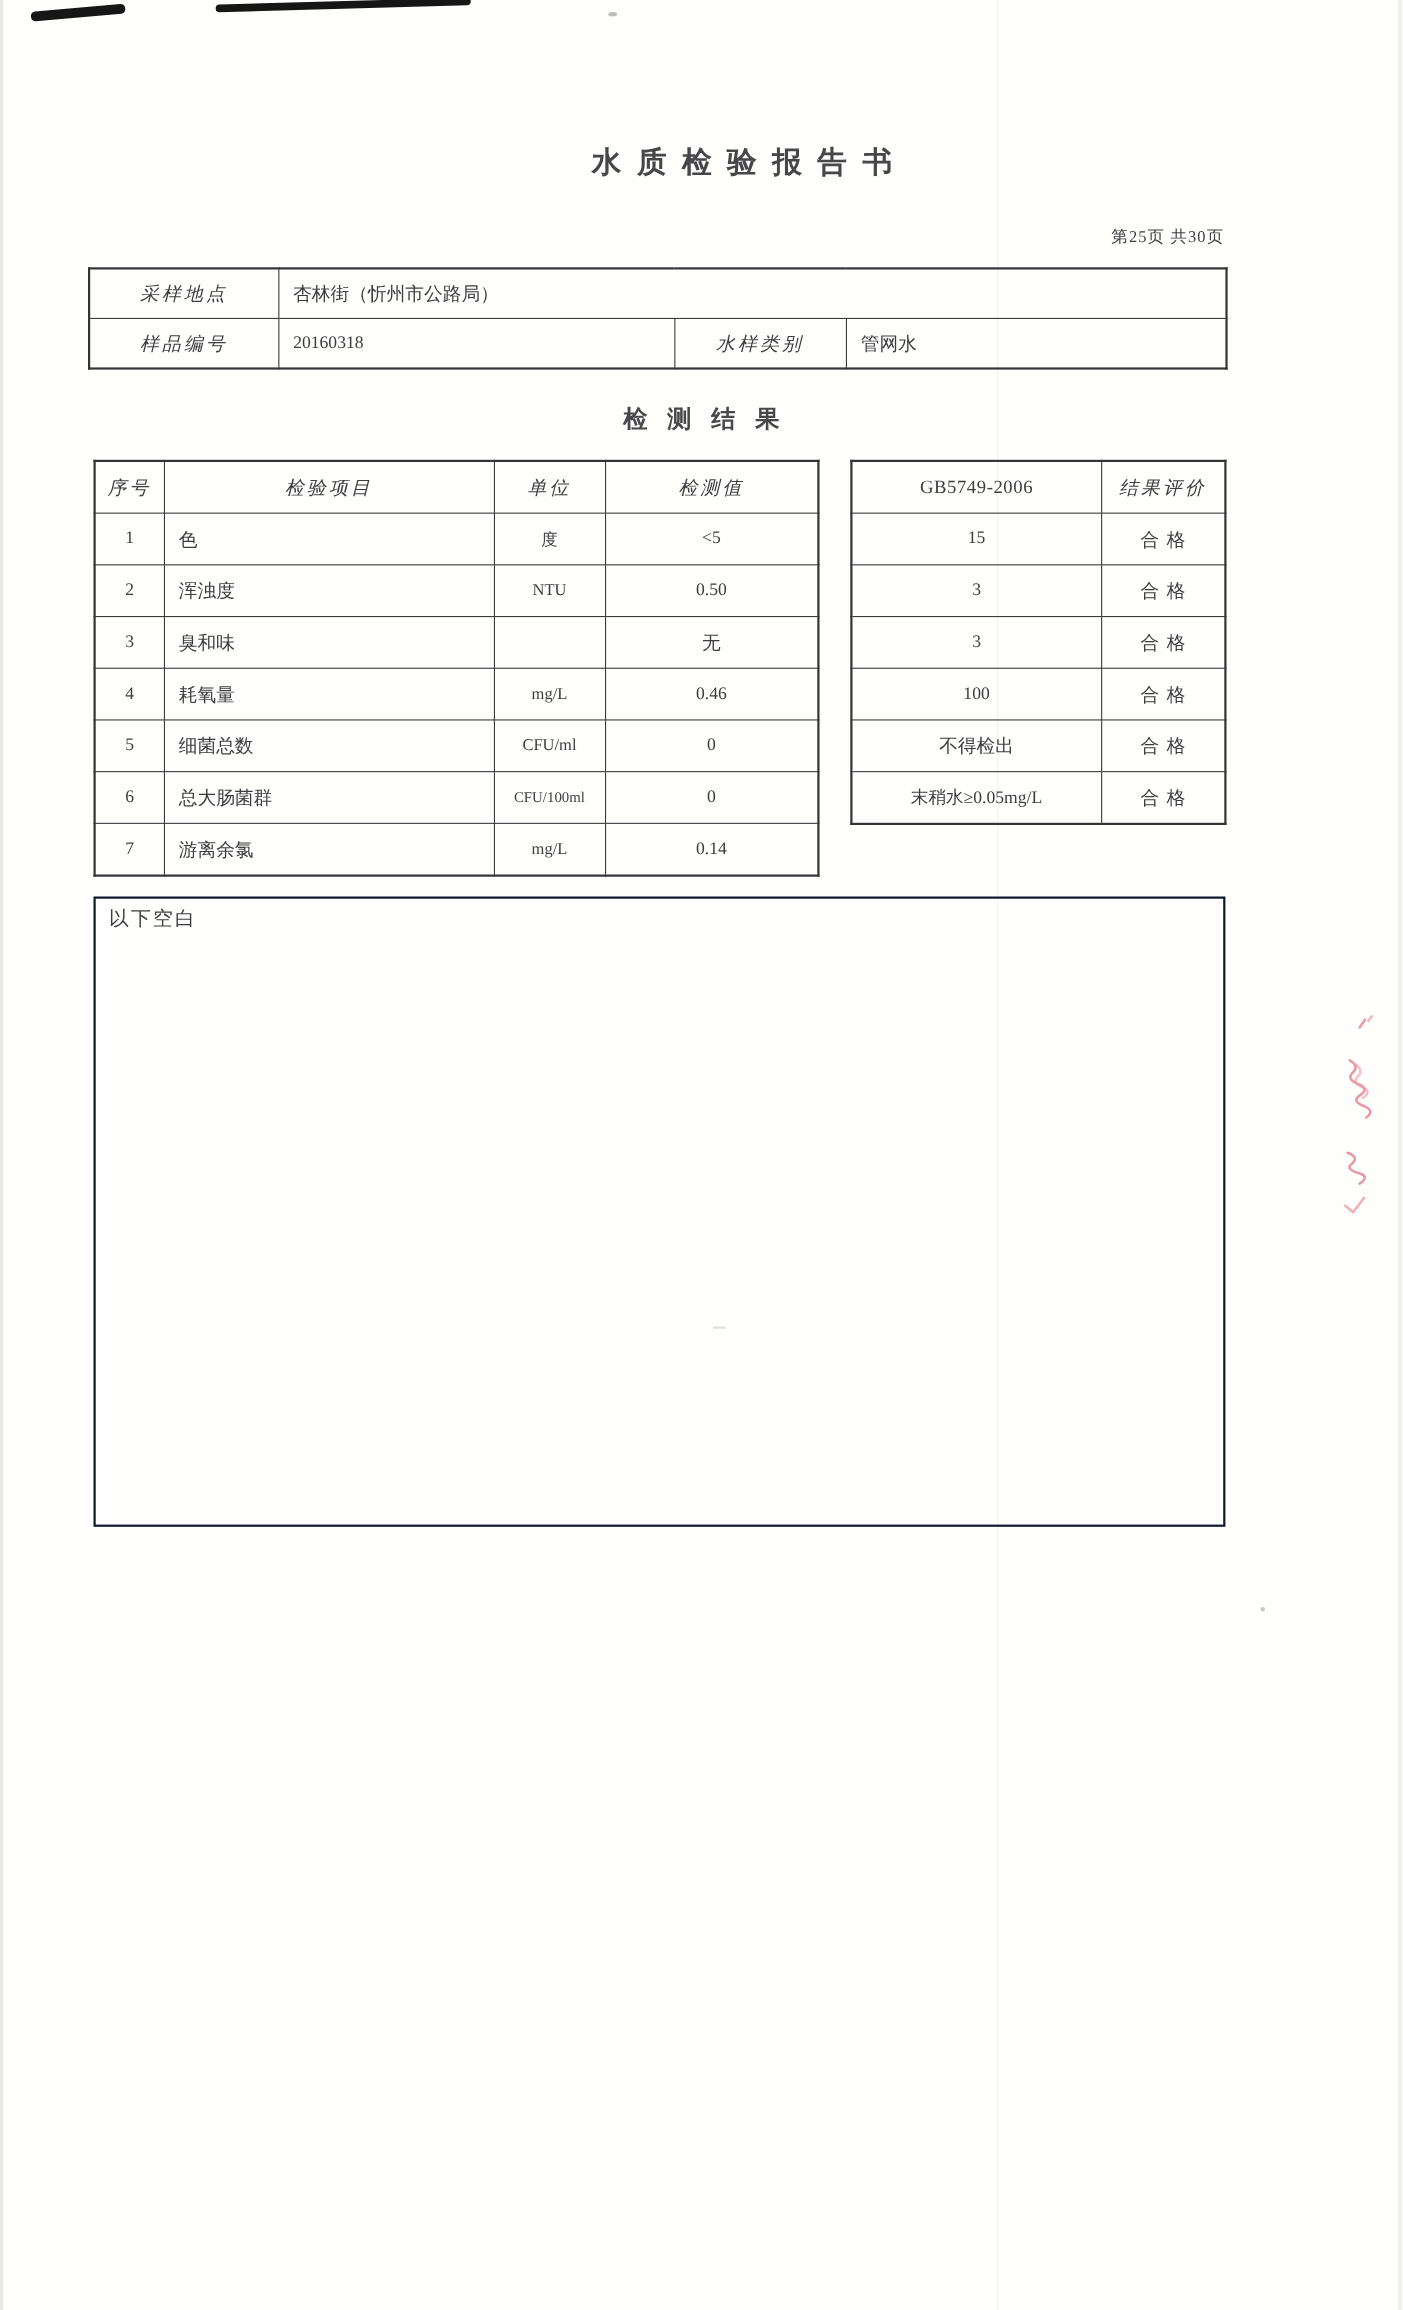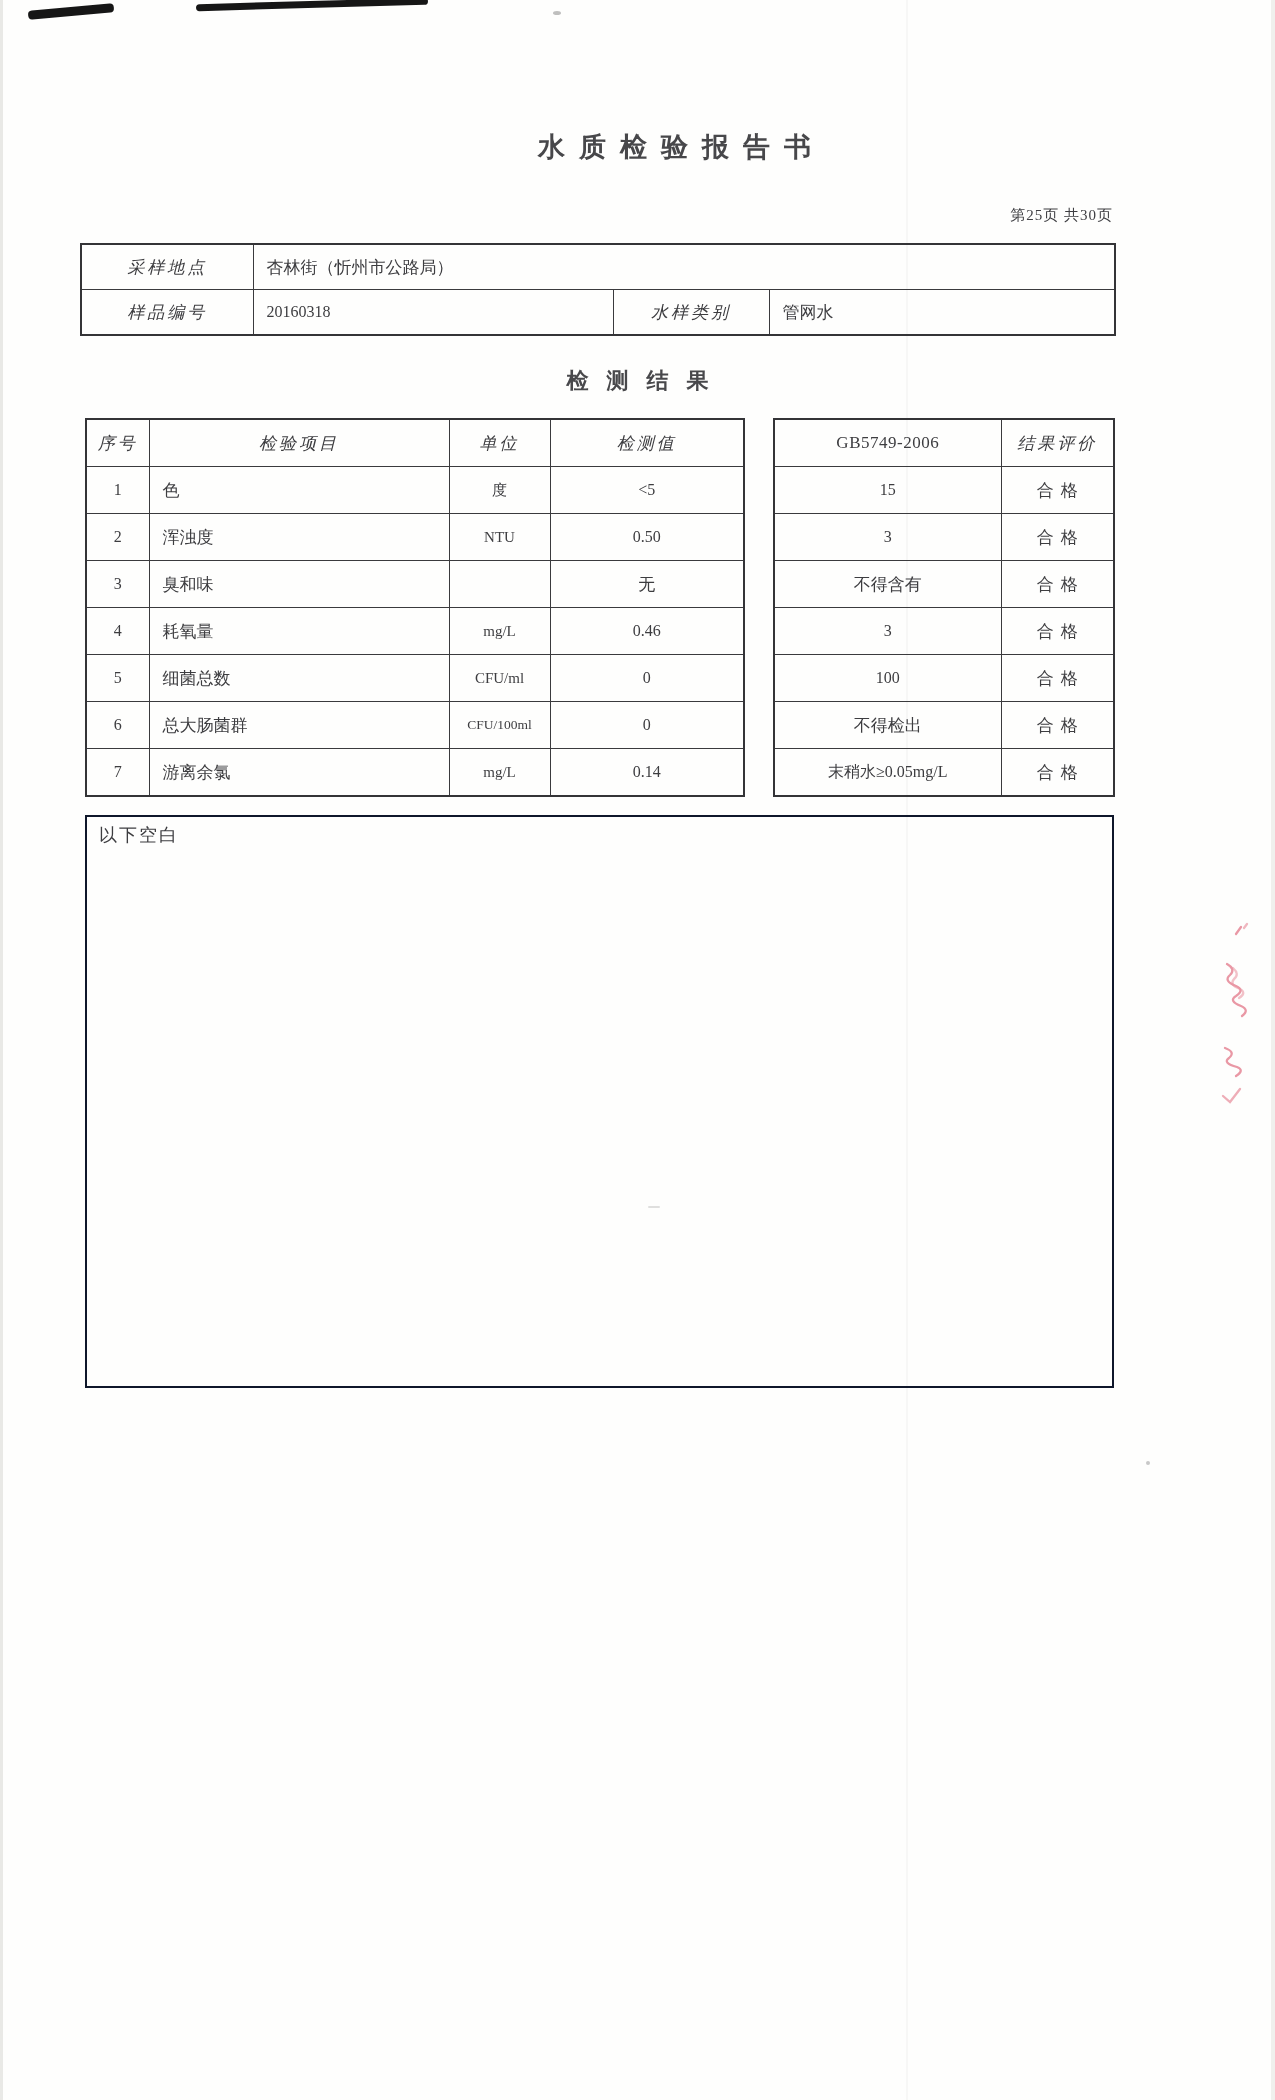--- a/index.html
+++ b/index.html
@@ -174,24 +174,20 @@
     </tr>
     <tr>
       <td class="num">15</td>
       <td class="pass">合格</td>
     </tr>
     <tr>
       <td class="num">3</td>
       <td class="pass">合格</td>
     </tr>
     <tr>
-      <td>不得含有</td>
-      <td class="pass">合格</td>
-    </tr>
-    <tr>
       <td class="num">3</td>
       <td class="pass">合格</td>
     </tr>
     <tr>
       <td class="num">100</td>
       <td class="pass">合格</td>
     </tr>
     <tr>
       <td>不得检出</td>
       <td class="pass">合格</td>

